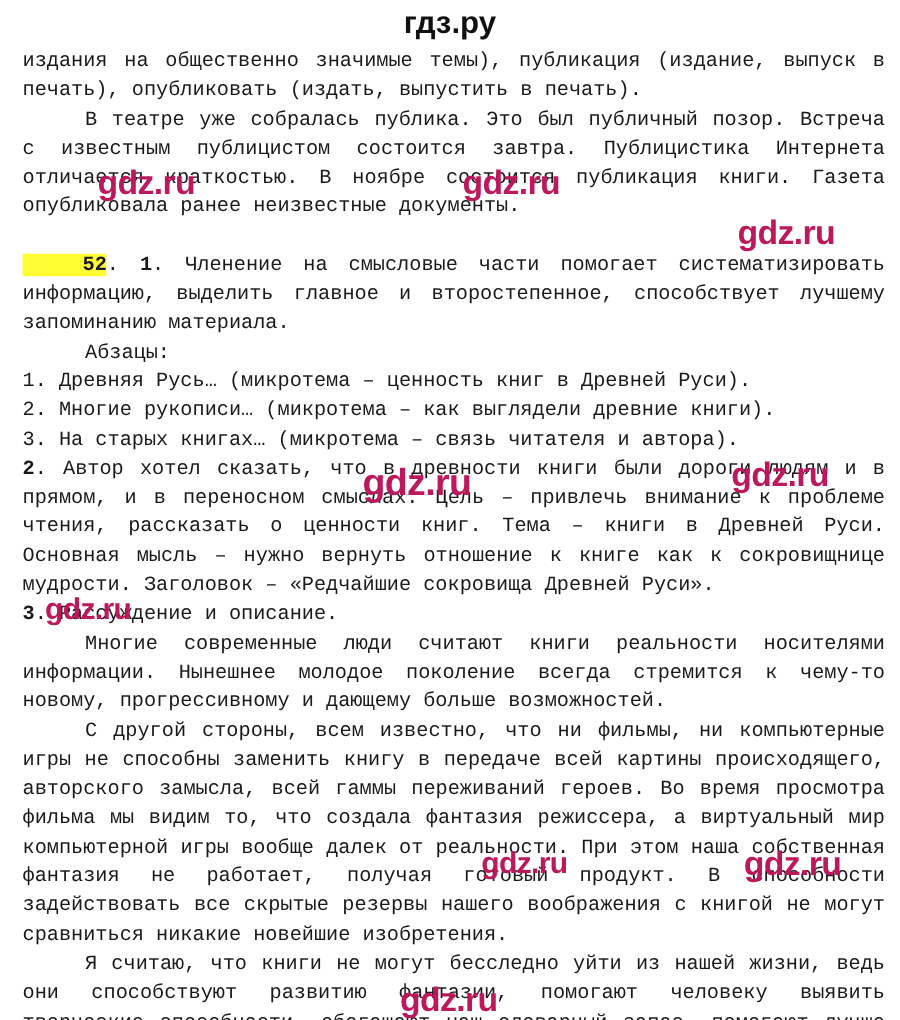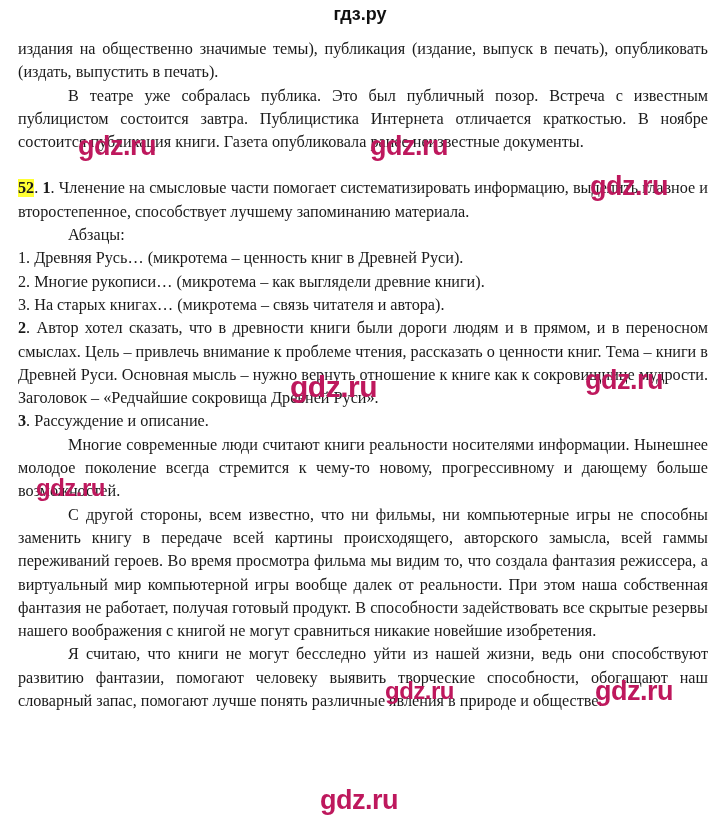--- a/index.html
+++ b/index.html
@@ -1,22 +1,22 @@
 <!DOCTYPE html>
 <html><head>
 <meta charset="utf-8">
 <style>
   html, body { margin: 0; padding: 0; background: #ffffff; }
   body { width: 720px; height: 816px; position: relative; overflow: hidden; font-family: "Liberation Serif", serif; color: #1a1a1a; }
-  .site-title { position: absolute; top: 4px; left: 0; width: 720px; text-align: center; font-family: "Liberation Sans", sans-serif; font-weight: bold; font-size: 18px; color: #111; }
+  .site-title { position: absolute; top: 4px; left: 0; width: 720px; text-align: center; font-family: "Liberation Sans", sans-serif; font-weight: bold; font-size: 25px; color: #111; }
   .page { position: absolute; top: 38px; left: 18px; width: 690px; font-size: 16.2px; line-height: 23.3px; }
-  .p { margin: 0; text-align: justify; text-align-last: left; }
+  .p { margin: 0; text-align: justify; text-align-last: left; font-family: Liberation Mono, monospace; }
   .indent { text-indent: 50px; }
   .num { font-weight: bold; }
-  .hl { background: #ffff33; font-weight: bold; }
+  .hl { background: #ffff33; font-weight: bold; padding-left: 48px; }
   .wm { position: absolute; font-family: "Liberation Sans", sans-serif; font-weight: bold; color: #be185d; letter-spacing: -0.5px; }
   .wm-sm { font-size: 24px; }
   .wm-md { font-size: 27px; }
   .wm-lg { font-size: 30px; }
   .title-line { display: inline-block; margin-left: 90px; }
 </style>
 </head>
 <body>
 
 <div class="site-title">гдз.ру</div>

